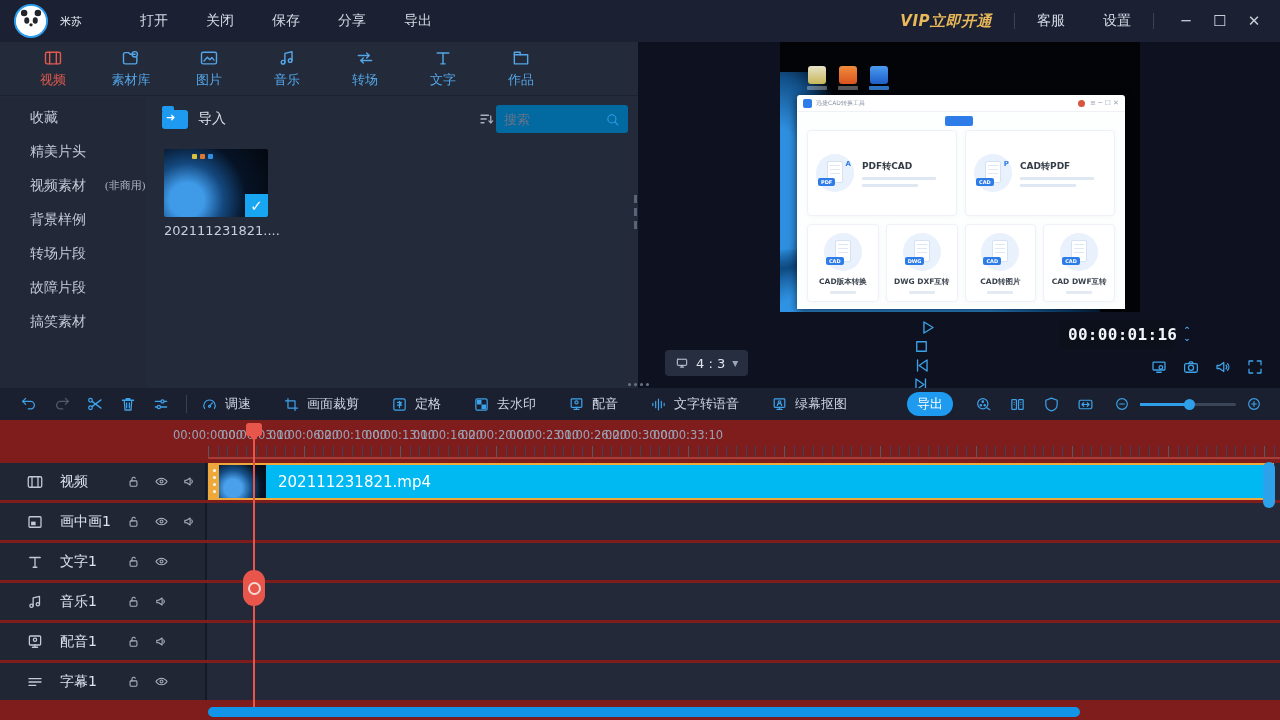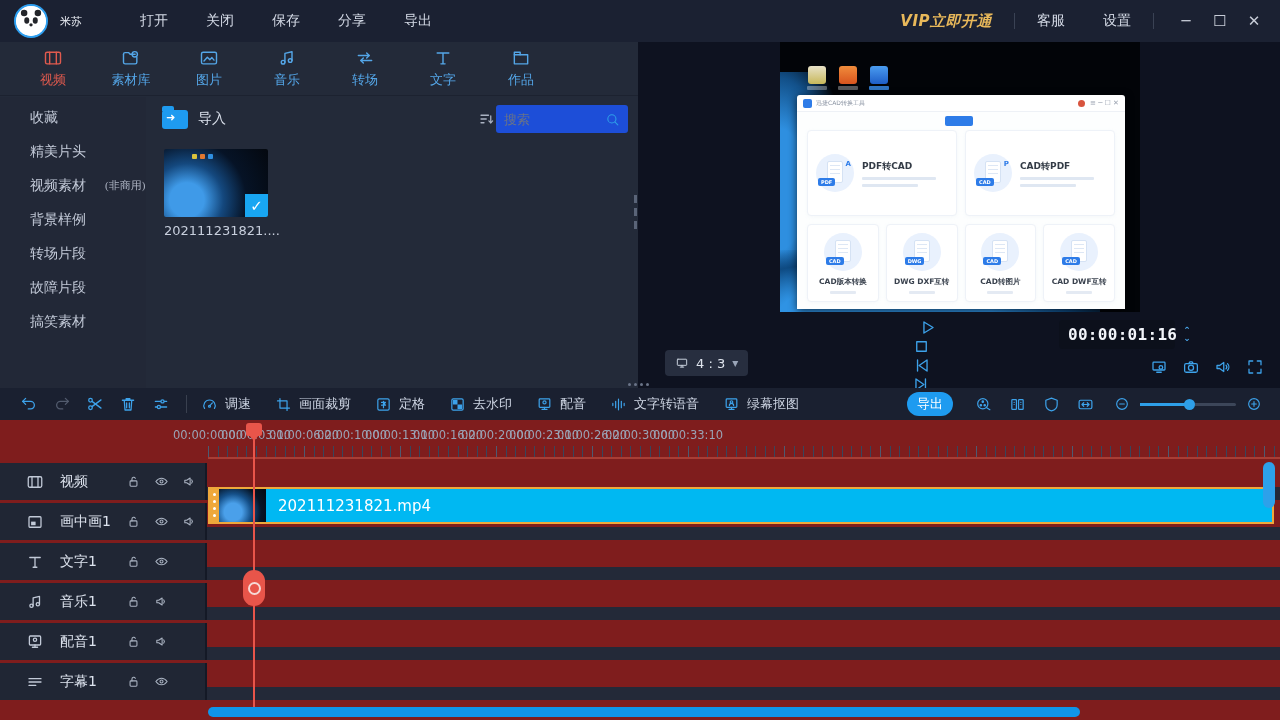--- a/index.html
+++ b/index.html
@@ -44,21 +44,21 @@
                width:5px; height:18px; background:#2ba3f2; }
   .side-suffix { font-size:11px; margin-left:19px; color:#aeb5c4;font-family:Liberation Serif, serif; }
   .library { position:absolute; left:146px; top:55px; width:492px; height:291px; }
   .lib-head { display:flex; align-items:center; height:44px; padding:0 10px 0 16px; }
   .import-btn { display:flex; align-items:center; gap:10px; color:#dbe1ec; }
   .folder-ic { position:relative; width:26px; height:19px; background:#1e9bf0; border-radius:3px; }
   .folder-ic:before { content:""; position:absolute; left:0; top:-4px; width:12px; height:5px;
                       background:#1e9bf0; border-radius:2px 2px 0 0; }
   .folder-ic:after { content:"➜"; position:absolute; left:4px; top:1px; color:#fff; font-size:11px; }
   .sort-ic { margin-left:auto; color:#aab2c2; font-size:18px; }
-  .searchbox { width:132px; height:28px; background:#1d4ed8; border-radius:3px;
+  .searchbox { width:132px; height:28px; background:#0369a1; border-radius:3px;
                display:flex; align-items:center; padding:0 8px; }
   .searchbox input { flex:1; border:0; outline:0; background:transparent; color:#cfd6e2;
                      font-size:13px; width:90px; font-family:inherit; }
   .searchbox input::placeholder { color:#68728575; color:#6b7486; }
   .search-ic { color:#2e9fe8; font-size:15px; }
   .lib-grid { padding:8px 0 0 18px; }
   .thumb { position:relative; width:104px; height:68px; border-radius:2px; overflow:hidden;
            background:radial-gradient(circle at 22% 75%, #3f9ae8 0 18%, #14487e 38%, #061326 62%, #04080f 100%); }
   .thumb .mini-icons { position:absolute; left:28px; top:5px; display:flex; gap:3px; }
   .thumb .mini-icons i { width:5px; height:5px; border-radius:1px; }
@@ -129,21 +129,21 @@
   .pv-tools { margin-left:auto; display:flex; gap:14px; margin-right:16px; color:#3da2ea; font-size:18px; }
 
   
   .toolbar { position:absolute; left:0; top:388px; width:1280px; height:32px; background:#1a2030;
              display:flex; align-items:center; }
   .tb-grip { position:absolute; left:628px; top:-5px; display:flex; gap:3px; }
   .tb-grip i { width:3px; height:3px; border-radius:50%; background:#6a7488; }
   .hist { display:flex; gap:15px; margin-left:20px; font-size:18px; color:#3da2ea; }
   .hist .disabled { color:#525b6e; }
   .tool-sep { width:1px; height:18px; background:#39404f; margin:0 14px 0 16px; }
-  .tools { display:flex; gap:24px; }
+  .tools { display:flex; gap:32px; }
   .tool { display:flex; align-items:center; gap:7px; color:#ced5e3; font-size:13px; }
   .tool .icon { font-size:17px; color:#3da2ea; }
   .tb-right2 { margin-left:auto; display:flex; align-items:center; margin-right:18px; }
   .export-btn { width:46px; height:24px; background:#1e9bf0; color:#fff; border:0; border-radius:12px;
                 font-size:13px; font-family:inherit; }
   .tb-icons { display:flex; gap:17px; margin-left:22px; font-size:17px; color:#3da2ea; }
   .zoom-ctl { display:flex; align-items:center; margin-left:20px; color:#3da2ea; }
   .zoom-ctl .icon { font-size:16px; }
   .zoom-track { position:relative; width:96px; height:3px; background:#3c4659; border-radius:2px; margin:0 10px; }
   .zoom-track .fill { position:absolute; left:0; top:0; height:3px; width:50px; background:#2e9fe8; }
@@ -160,21 +160,21 @@
   .ticks:before { content:""; position:absolute; inset:0;
            background:repeating-linear-gradient(to right,#4d5a72 0 1px,transparent 1px 96px); }
   .ruler-redline { position:absolute; left:208px; top:37px; width:1072px; height:2px; background:#a83d35; }
   .tracks { position:absolute; left:0; top:43px; width:1280px; }
   .trow { display:flex; height:37px; margin-bottom:3px; }
   .thead { width:207px; background:#202634; display:flex; align-items:center; flex:none;
            border-right:2px solid #141926; }
   .thead .t-icon { font-size:18px; color:#c2cad8; margin-left:26px; }
   .thead .t-label { margin-left:16px; font-size:14px; color:#dde3ee; width:66px; }
   .thead .t-controls { display:flex; gap:13px; font-size:15px; color:#aab3c2; }
-  .tlane { flex:1; background:#232938; position:relative;margin-top:24px; }
+  .tlane { flex:1; background:#232938; position:relative; }
 
   .clip { position:absolute; left:1px; top:0; width:1066px; height:37px; background:#00b8f2;
           border:2px solid #efa83b; display:flex; align-items:center; }
   .clip-handle { width:9px; height:33px; background:#efa83b; position:relative; flex:none; }
   .clip-handle i { position:absolute; left:3px; width:3px; height:3px; background:#fff; border-radius:50%; }
   .clip-thumb { width:47px; height:33px; flex:none;
           background:radial-gradient(circle at 30% 70%, #4aa0ea 0 22%, #155089 45%, #071526 70%, #04080f 100%); }
   .clip-name { margin-left:12px; font-size:15px; color:#fff; }
 
   .playhead-line { position:absolute; left:253px; top:12px; width:2px; height:283px; background:#e8554a; z-index:5; }

